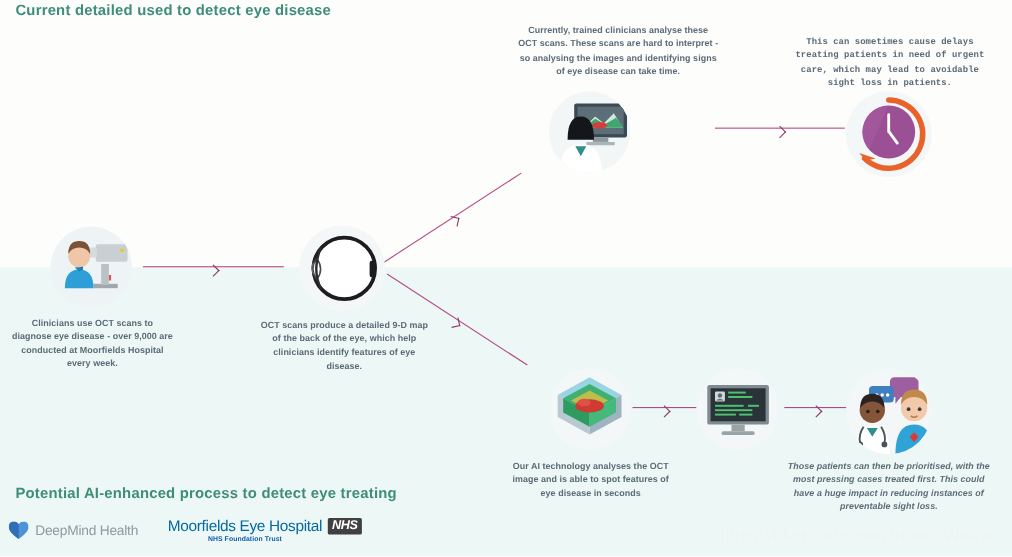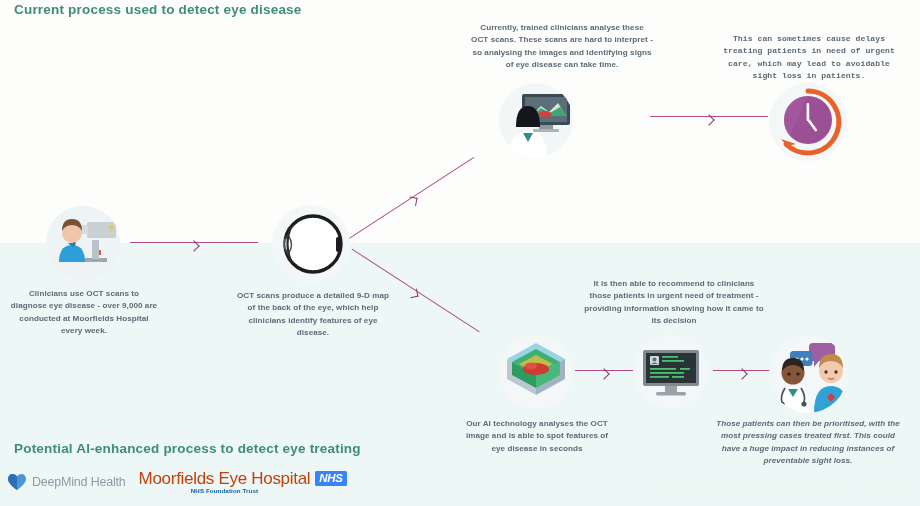--- a/index.html
+++ b/index.html
@@ -39,47 +39,47 @@
   
   .conn{position:absolute;transform-origin:0 50%;}
   .conn .line{position:absolute;left:0;top:0;height:1.4px;background:#b04a86;width:100%;}
   .conn .midhead{
     position:absolute;left:50%;top:50%;width:7px;height:7px;
     border-top:1.5px solid #8e3566;border-right:1.5px solid #8e3566;
     transform:translate(-50%,-50%) rotate(45deg);
   }
 
   
-  .logos{position:absolute;left:8px;top:466px;height:32px;display:flex;align-items:center;gap:13px;}
+  .logos{position:absolute;left:8px;top:466px;height:32px;display:flex;align-items:center;gap:27px;}
   .logo-dm{display:flex;align-items:center;gap:6px;}
   .dm-heart{width:18px;height:17px;position:relative;}
   .dm-text{font-size:12.5px;color:#8e9aa3;letter-spacing:-.2px;}
   .logo-moor{display:flex;align-items:flex-start;gap:5px;}
-  .moor-main{font-size:17px;color:#c2410c;letter-spacing:-.3px;line-height:15px;}
+  .moor-main{font-size:14px;color:#0369a1;letter-spacing:-.3px;line-height:15px;}
   .moor-sub{font-size:6.2px;color:#0a5ca8;font-weight:bold;letter-spacing:.1px;text-align:center;margin-top:1px;}
   .nhs-box{
-    background:#3b82f6;color:#fff;font-size:11.5px;font-weight:bold;font-style:italic;
+    background:#404040;color:#fff;font-size:11.5px;font-weight:bold;font-style:italic;
     padding:1px 4px 1px 4px;border-radius:1.5px;letter-spacing:-.3px;line-height:13px;
   }
 
   .watermark{
     position:absolute;left:655px;top:479px;
     font-size:15px;color:#eef4f2;letter-spacing:.4px;
     font-family:"Liberation Sans", sans-serif;white-space:nowrap;
   }
 </style>
 </head>
 <body>
 
 <div id="canvas">
 
   <div class="band-top"></div>
   <div class="band-bottom"></div>
 
-  <div class="title" id="title-top">Current process used to detect eye disease</div>
+  <div class="title" id="title-top">Current detailed used to detect eye disease</div>
   <div class="title" id="title-bottom">Potential AI-enhanced process to detect eye treating</div>
 
   <div class="conn" style="left:130px;top:242px;width:128px;height:8px;">
     <div class="line"></div>
       <div class="midhead"></div>
   </div>
 
   <div class="conn" style="left:350px;top:238px;width:150px;height:8px;transform:rotate(-33deg);">
     <div class="line"></div>
       <div class="midhead"></div>
@@ -200,21 +200,20 @@
         <rect x="16" y="33" width="26" height="1.8"></rect>
           <rect x="16" y="37" width="34" height="1.8"></rect>
         <rect x="16" y="41" width="19" height="1.8"></rect>
           <rect x="38" y="41" width="12" height="1.8"></rect>
         <rect x="46" y="33" width="10" height="1.8"></rect>
       </g>
       <rect x="31" y="51" width="12" height="6" fill="#9aa4a8"></rect>
       <rect x="22" y="57" width="30" height="3.5" rx="1.5" fill="#9aa4a8"></rect>
     </svg>
   </div>
-  <div class="caption" style="left:582px;top:278px;width:184px;">It is then able to recommend to clinicians those patients in urgent need of treatment - providing information showing how it came to its decision</div>
 
   <div class="node paler" style="left:769px;top:335px;width:78px;height:78px;">
     <svg width="78" height="78" viewBox="0 0 78 78">
       <circle cx="39" cy="39" r="39" fill="#f3f7f8"></circle>
       <path d="M44 8 h18 a4 4 0 0 1 4 4 v10 a4 4 0 0 1 -4 4 h-12 l-5 6 v-6 a4 4 0 0 1 -5 -4 v-10 a4 4 0 0 1 4 -4 z" fill="#9e5fa0"></path>
       <path d="M24 16 h16 a3.5 3.5 0 0 1 3.5 3.5 v8 a3.5 3.5 0 0 1 -3.5 3.5 h-10 l-5 5 v-5 a3.5 3.5 0 0 1 -4 -3.5 v-8 a3.5 3.5 0 0 1 3 -3.5 z" fill="#3f7fbf"></path>
       <circle cx="28" cy="24" r="1.6" fill="#ffffff"></circle>
         <circle cx="33" cy="24" r="1.6" fill="#ffffff"></circle>
         <circle cx="38" cy="24" r="1.6" fill="#ffffff"></circle>
 

